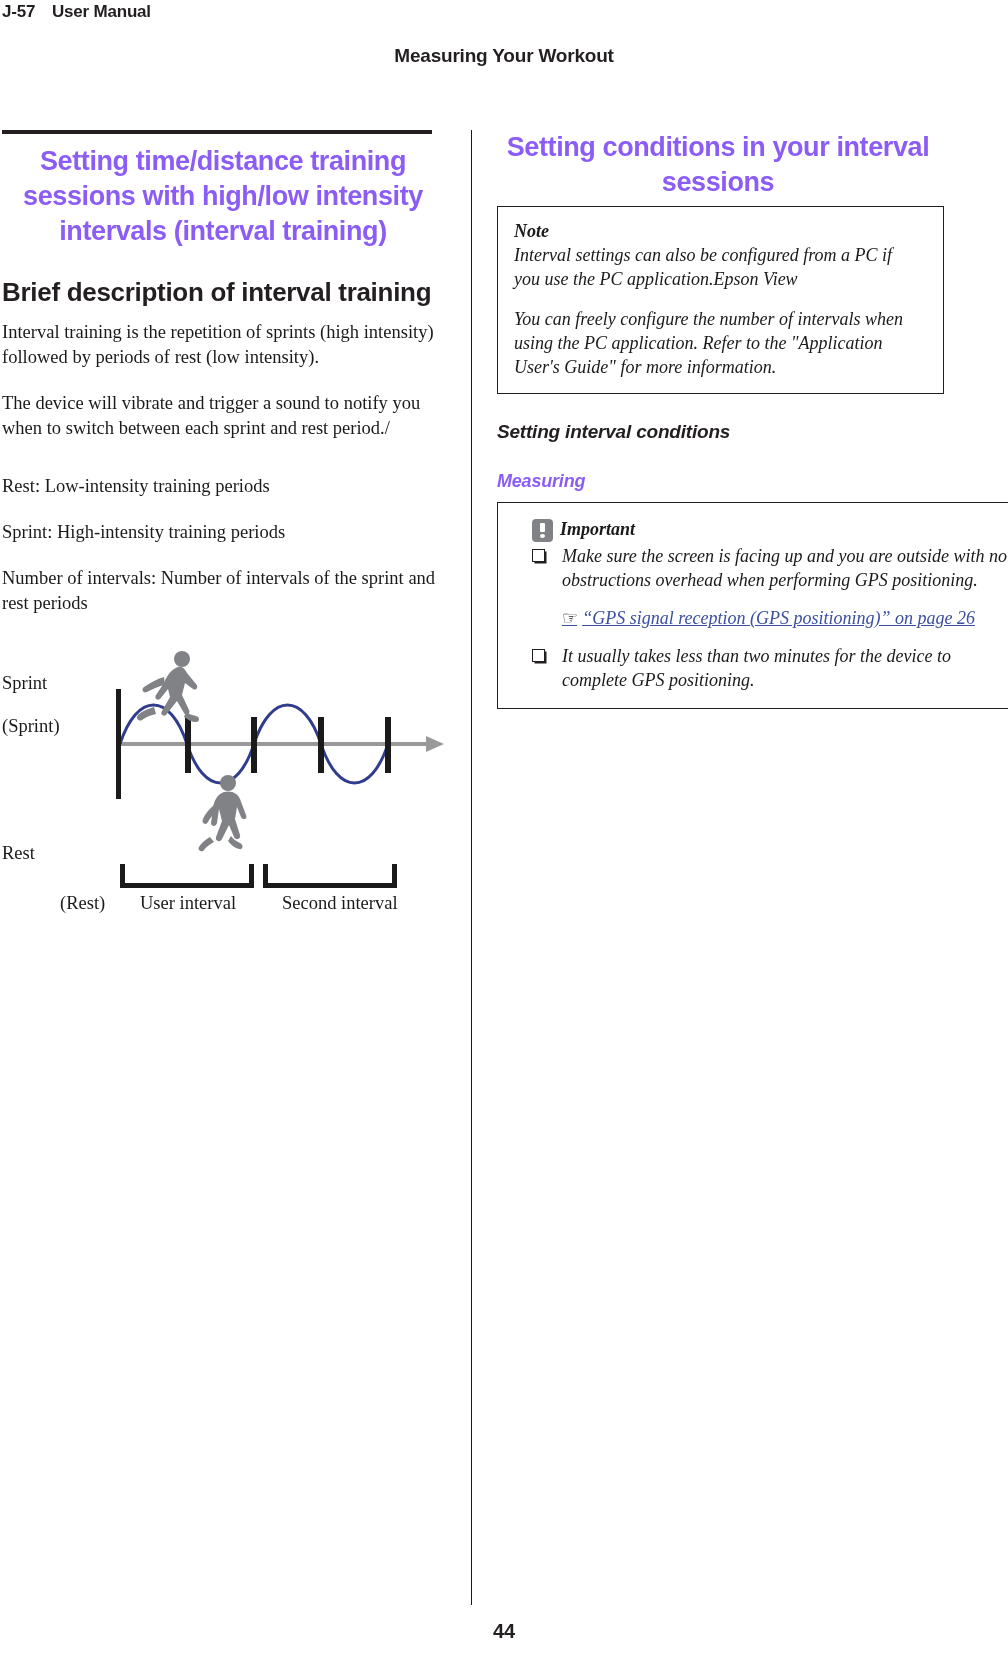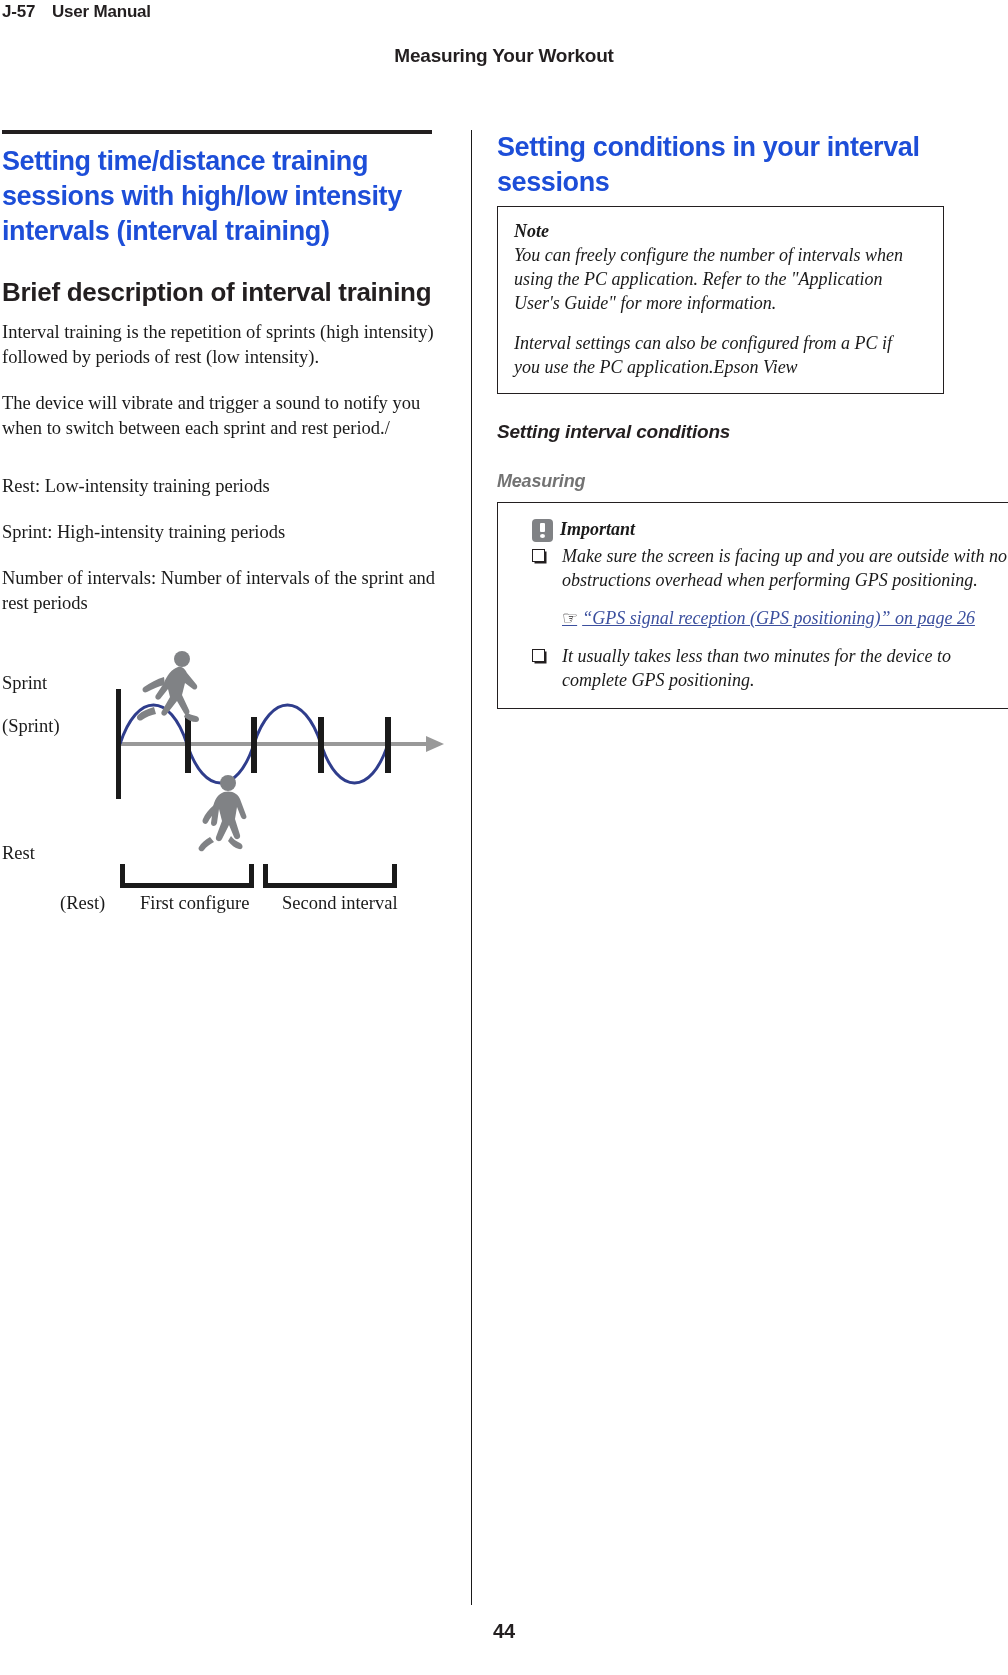--- a/index.html
+++ b/index.html
@@ -74,23 +74,24 @@
     border-top: 4px solid #231f20;
     margin: 0 0 10px 0;
     width: 430px;
   }
   h1.h-main {
     font-family: "Liberation Sans", sans-serif;
     font-weight: bold;
     font-size: 27px;
     line-height: 35px;
     letter-spacing: -0.4px;
-    color: #1d4ed8;
+    color: #8b5cf6;
     margin: 0 0 6px 0;
     padding: 0;
+    text-align: center;
   }
   h2.h-sub {
     font-family: "Liberation Sans", sans-serif;
     font-weight: bold;
     font-size: 26px;
     line-height: 27px;
     letter-spacing: -0.3px;
     color: #231f20;
     margin: 30px 0 14px 0;
     padding: 0;
@@ -106,21 +107,21 @@
     margin: 26px 0 12px 0;
     padding: 0;
   }
   h4.h-italic-sm {
     font-family: "Liberation Sans", sans-serif;
     font-weight: bold;
     font-style: italic;
     font-size: 18px;
     line-height: 22px;
     letter-spacing: -0.2px;
-    color: #737373;
+    color: #8b5cf6;
     margin: 26px 0 10px 0;
     padding: 0;
   }
 
   
   p.body {
     font-family: "Liberation Serif", serif;
     font-size: 18.5px;
     line-height: 25px;
     color: #1a1a1a;
@@ -288,21 +289,21 @@
   <p class="body">Rest: Low-intensity training periods</p>
   <p class="body">Sprint: High-intensity training periods</p>
   <p class="body">Number of intervals: Number of intervals of the sprint and rest periods</p>
 
   <div class="diagram">
 
     <span class="dlabel lbl-sprint">Sprint</span>
     <span class="dlabel lbl-sprint2">(Sprint)</span>
     <span class="dlabel lbl-rest">Rest</span>
     <span class="dlabel lbl-rest2">(Rest)</span>
-    <span class="dlabel lbl-first">First configure</span>
+    <span class="dlabel lbl-first">User interval</span>
     <span class="dlabel lbl-second">Second interval</span>
 
     <svg width="442" height="270" viewBox="0 0 442 270">
 
       <line x1="118" y1="107" x2="424" y2="107" stroke="#999999" stroke-width="4"></line>
       <polygon points="424,99 442,107 424,115" fill="#999999"></polygon>
 
       <path d="M118,107 C135,55 168,55 185,107 C202,159 235,159 252,107 C269,55 302,55 319,107 C336,159 369,159 386,107" fill="none" stroke="#2f3d8c" stroke-width="3"></path>
 
       <rect x="114" y="52" width="5" height="110" fill="#1a1a1a"></rect>
@@ -347,22 +348,22 @@
   </div>
 
 </div>
 
 <div class="col col-right">
 
   <h1 class="h-main">Setting conditions in your interval sessions</h1>
 
   <div class="callout note">
     <div class="callout-title">Note</div>
+    <p>Interval settings can also be configured from a PC if you use the PC application.Epson View</p>
     <p>You can freely configure the number of intervals when using the PC application. Refer to the "Application User's Guide" for more information.</p>
-    <p>Interval settings can also be configured from a PC if you use the PC application.Epson View</p>
   </div>
 
   <h3 class="h-italic">Setting interval conditions</h3>
 
   <h4 class="h-italic-sm">Measuring</h4>
 
   <div class="callout important">
     <div class="important-head">
       <span class="bang-icon"></span>
       <span class="callout-title" style="margin:0;">Important</span>

